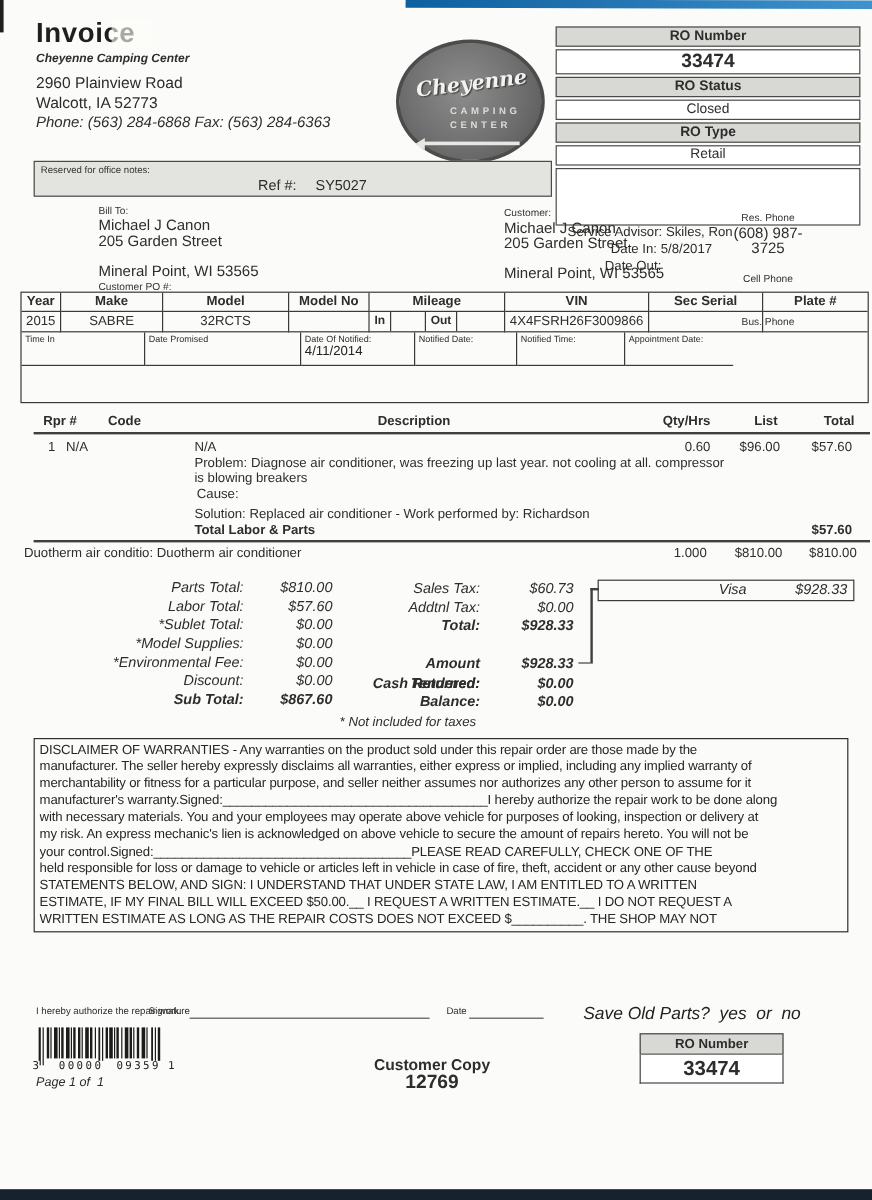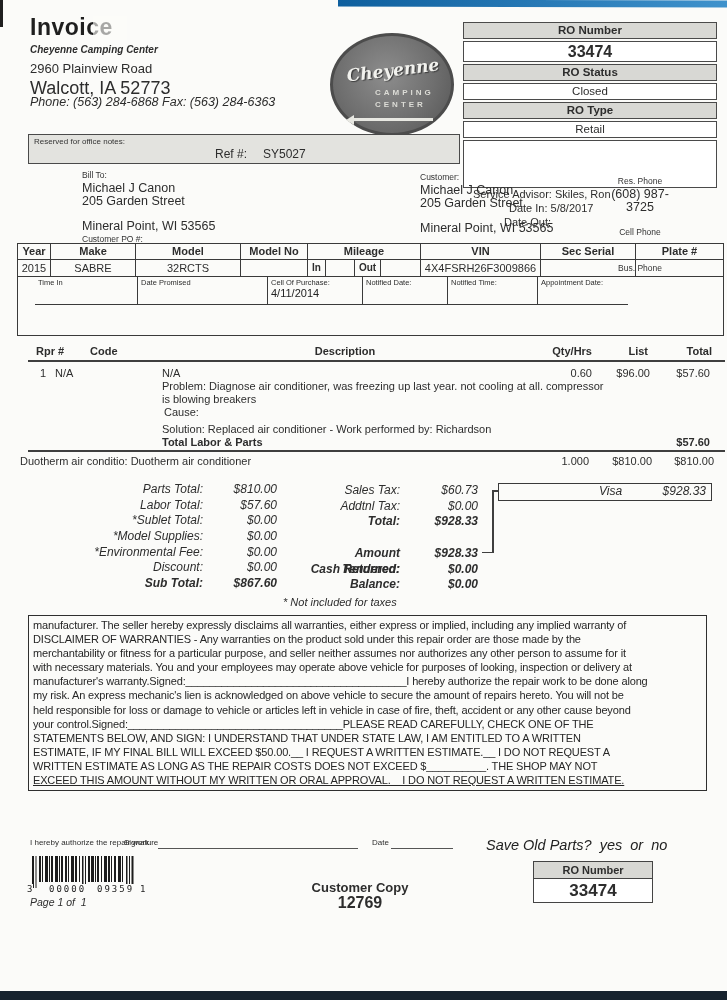--- a/index.html
+++ b/index.html
@@ -11,21 +11,21 @@
   .abs{position:absolute;}
   
   .edge-top-blue{left:338px;top:0;width:389px;height:7px;background:linear-gradient(90deg,#0e5f9e,#3f92cc);transform:rotate(.15deg);}
   .edge-left-dark{left:0;top:0;width:3px;height:27px;background:#1f1f1f;}
   .edge-bottom{left:0;top:991px;width:727px;height:9px;background:#16222e;}
   .fade-patch{left:93px;top:16px;width:34px;height:24px;background:rgba(251,251,249,.62);}
   
   .title{left:30px;top:14px;font-size:23px;font-weight:bold;letter-spacing:.5px;color:#1f1f1f;}
   .company{left:30px;top:44px;font-size:10px;font-weight:bold;font-style:italic;}
   .addr1{left:30px;top:61px;font-size:13px;}
-  .addr2{left:30px;top:78px;font-size:18px;}
+  .addr2{left:30px;top:78px;font-size:13px;}
   .phone{left:30px;top:95px;font-size:12.5px;font-style:italic;}
   
   .logo{left:330px;top:33px;width:124px;height:103px;border-radius:50%;
     background:radial-gradient(circle at 45% 40%, #8d8d8d, #6f6f6f 55%, #565656 95%);
     border:3px solid #4c4c4c;box-sizing:border-box;}
   .logo-name{position:absolute;left:10px;top:24px;width:100px;text-align:center;
     color:#f2f2ee;font-size:17px;font-weight:bold;font-style:italic;transform:rotate(-7deg);
     text-shadow:1px 1px 1px #3c3c3c;font-family:"DejaVu Serif", serif;}
   .logo-sub{position:absolute;left:42px;color:#dcdcd6;font-size:8px;letter-spacing:3px;font-weight:bold;}
   .logo-sub.w1{top:52px;}
@@ -51,21 +51,21 @@
   
   .tiny{font-size:8.5px;color:#333;}
   .billto{left:82px;top:169px;font-size:12.5px;line-height:13px;}
   .cust{left:420px;top:171px;font-size:12.5px;line-height:13px;}
   .gap12{height:12px;}
   .phones{left:598px;top:175px;width:84px;text-align:center;font-size:12.5px;line-height:13px;}
   
   .vt{left:17px;top:243px;width:705px;border:1.6px solid #3a3a3a;box-sizing:content-box;}
   .vt-row{display:grid;}
   .vt-r12{grid-template-columns:33px 85px 105px 67px 113px 120px 95px 87px;}
-  .vt-r3{grid-template-columns:103px 130px 95px 85px 90px 90px 112px;margin-left:17px;}
+  .vt-r3{grid-template-columns:103px 130px 95px 85px 90px 90px 112px;}
   .vt-cell{border-right:1px solid #3a3a3a;border-bottom:1px solid #3a3a3a;overflow:hidden;}
   .vt-row .vt-cell:last-child{border-right:none;}
   .vt-h{font-weight:bold;font-size:11px;text-align:center;line-height:15px;height:15px;}
   .vt-v{font-size:11px;text-align:center;line-height:16px;height:16px;}
   .vt-io{display:flex;font-size:10px;}
   .vt-io .io{font-weight:bold;border-right:1px solid #3a3a3a;padding:0 4px;line-height:16px;}
   .vt-io .io-first{border-left:none;}
   .vt-io .sp1{width:28px;border-right:1px solid #3a3a3a;}
   .vt-io .sp2{flex:1;}
   .vt-l{height:26px;font-size:7.5px;padding:1px 0 0 3px;text-align:left;line-height:9px;}
@@ -208,21 +208,21 @@
         <span class="sp2"></span>
       </div>
       <div class="vt-cell vt-v">4X4FSRH26F3009866</div>
       <div class="vt-cell vt-v"></div>
       <div class="vt-cell vt-v"></div>
     </div>
     <div class="vt-row vt-r3">
       <div class="vt-cell vt-l">Time In</div>
       <div class="vt-cell vt-l">Date Promised</div>
       <div class="vt-cell vt-l">
-        <div>Cell Of Purchase:</div>
+        <div>Date Of Notified:</div>
         <div class="val">4/11/2014</div>
       </div>
       <div class="vt-cell vt-l">Notified Date:</div>
       <div class="vt-cell vt-l">Notified Time:</div>
       <div class="vt-cell vt-l">Appointment Date:</div>
     </div>
     <div class="vt-empty"></div>
   </div>
 
   <div class="abs it-h" style="left:36px;top:345px;">Rpr #</div>
@@ -317,32 +317,31 @@
     <span class="vm">Visa</span>
     <span class="va">$928.33</span>
   </div>
   <div class="abs rline" style="left:492px;top:490px;width:1.5px;height:63px;"></div>
   <div class="abs rline" style="left:492px;top:490px;width:7px;height:1.5px;"></div>
   <div class="abs rline" style="left:482px;top:551.5px;width:10px;height:1.5px;"></div>
 
   <div class="abs tax-note">* Not included for taxes</div>
 
   <div class="abs disc">
+    <div>DISCLAIMER OF WARRANTIES - Any warranties on the product sold under this repair order are those made by the</div>
     <div>manufacturer. The seller hereby expressly disclaims all warranties, either express or implied, including any implied warranty of</div>
-    <div>DISCLAIMER OF WARRANTIES - Any warranties on the product sold under this repair order are those made by the</div>
     <div>merchantability or fitness for a particular purpose, and seller neither assumes nor authorizes any other person to assume for it</div>
+    <div>manufacturer's warranty.Signed:_____________________________________I hereby authorize the repair work to be done along</div>
     <div>with necessary materials. You and your employees may operate above vehicle for purposes of looking, inspection or delivery at</div>
-    <div>manufacturer's warranty.Signed:_____________________________________I hereby authorize the repair work to be done along</div>
     <div>my risk. An express mechanic's lien is acknowledged on above vehicle to secure the amount of repairs hereto. You will not be</div>
+    <div>your control.Signed:____________________________________PLEASE READ CAREFULLY, CHECK ONE OF THE</div>
     <div>held responsible for loss or damage to vehicle or articles left in vehicle in case of fire, theft, accident or any other cause beyond</div>
-    <div>your control.Signed:____________________________________PLEASE READ CAREFULLY, CHECK ONE OF THE</div>
     <div>STATEMENTS BELOW, AND SIGN: I UNDERSTAND THAT UNDER STATE LAW, I AM ENTITLED TO A WRITTEN</div>
     <div>ESTIMATE, IF MY FINAL BILL WILL EXCEED $50.00.__ I REQUEST A WRITTEN ESTIMATE.__ I DO NOT REQUEST A</div>
     <div>WRITTEN ESTIMATE AS LONG AS THE REPAIR COSTS DOES NOT EXCEED $__________. THE SHOP MAY NOT</div>
-    <div class="ul">EXCEED THIS AMOUNT WITHOUT MY WRITTEN OR ORAL APPROVAL.    I DO NOT REQUEST A WRITTEN ESTIMATE.</div>
   </div>
 
   <div class="abs f-auth">I hereby authorize the repair work.</div>
   <div class="abs f-sig">Signature</div>
   <div class="abs sig-line"></div>
   <div class="abs f-date">Date</div>
   <div class="abs date-line"></div>
   <div class="abs save-parts">Save Old Parts?  yes  or  no</div>
 
   <div class="abs barcode">

